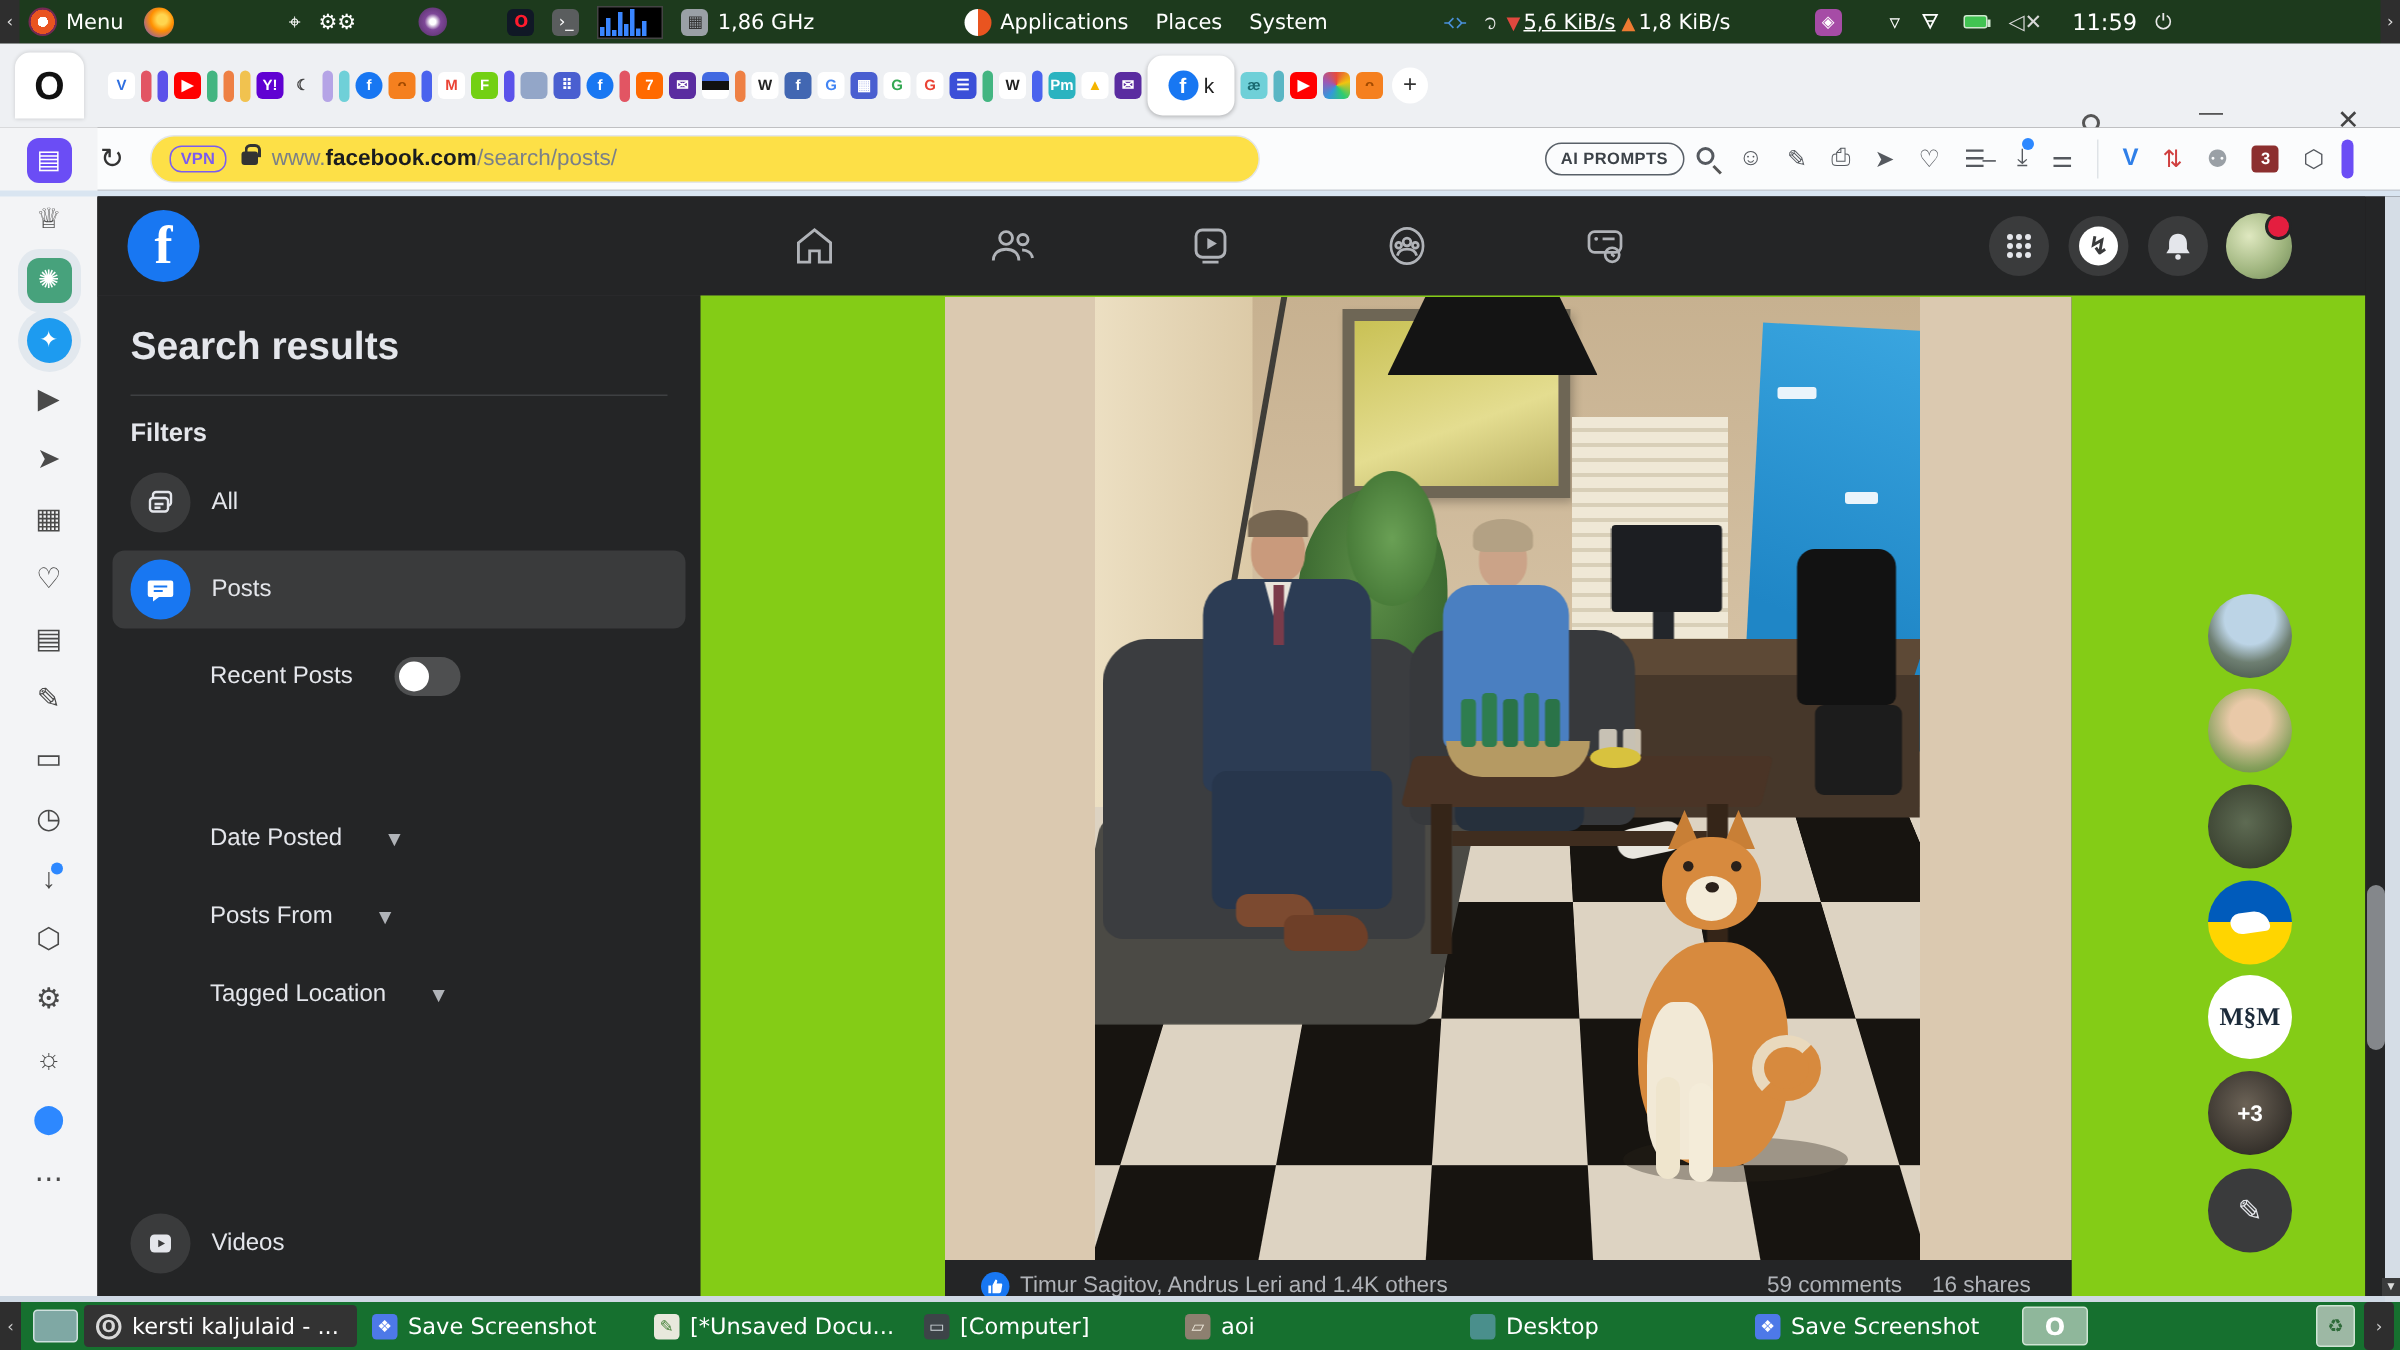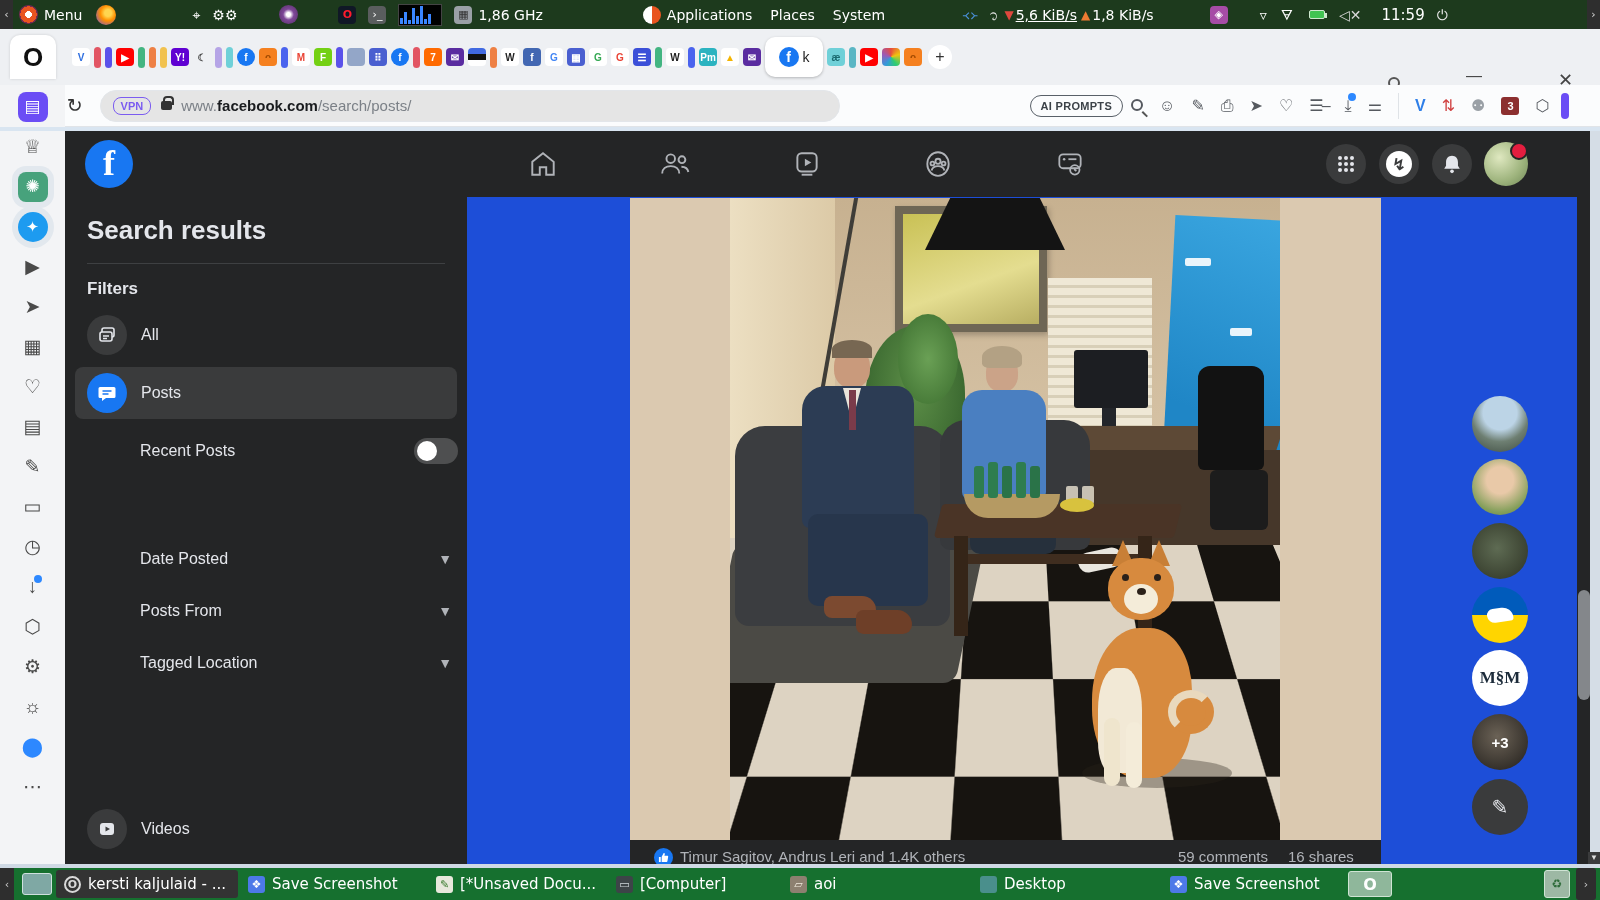--- a/index.html
+++ b/index.html
@@ -33,21 +33,21 @@
   .fb-dot { width:20px; height:20px; border-radius:50%; background:#1877f2; color:#fff; font-weight:bold; font-size:14px; display:flex; align-items:center; justify-content:center; }
   .newtab { width:24px; height:24px; border-radius:50%; background:#fff; color:#333; font-size:16px; display:flex; align-items:center; justify-content:center; margin-left:6px; }
   .winctl { position:absolute; top:40px; color:#444; font-size:16px; }
   .mag { position:relative; display:inline-block; width:12px; height:12px; border:2px solid #555; border-radius:50%; }
   .mag::after { content:""; position:absolute; left:10px; top:10px; width:7px; height:2px; background:#555; transform:rotate(45deg); transform-origin:0 0; }
 
   
   #toolbar { left:0; top:85px; width:1600px; height:42px; background:#fbfcfd; border-bottom:1px solid #e1e4e8; display:flex; align-items:center; }
   .nav-ic { font-size:19px; color:#333; margin:0 9px; }
   .nav-ic.dis { color:#b9bec4; }
-  #urlbar { height:32px; width:740px; margin-left:8px; background:#e5e5e5; border:1px solid #e3e6ea; border-radius:16px; display:flex; align-items:center; padding:0 12px; }
+  #urlbar { height:32px; width:740px; margin-left:8px; background:#fde047; border:1px solid #e3e6ea; border-radius:16px; display:flex; align-items:center; padding:0 12px; }
   .vpn-badge { border:1.5px solid #7b5cf0; color:#7b5cf0; font-weight:bold; font-size:11px; border-radius:8px; padding:2px 7px; margin-right:10px; }
   .lock { position:relative; width:11px; height:9px; background:#333; border-radius:2px; margin-right:9px; }
   .lock::before { content:""; position:absolute; left:2px; top:-5px; width:7px; height:7px; border:2px solid #333; border-bottom:none; border-radius:4px 4px 0 0; }
   .url { font-size:15px; color:#7b8087; }
   .url b { color:#1a1c1f; font-weight:bold; }
   .tb-ic { color:#55595f; font-size:16px; margin:0 8px; }
   .ai-pill { border:1.5px solid #596068; border-radius:14px; color:#3c4248; font-size:11px; font-weight:bold; padding:4px 10px; letter-spacing:.3px; }
   .dl-dot { position:relative; }
   .dl-dot::after { content:""; position:absolute; right:-4px; top:-4px; width:8px; height:8px; border-radius:50%; background:#2d88ff; }
   .ext-book { width:18px; height:18px; border-radius:3px; background:#8c2f2f; color:#fff; font-size:11px; font-weight:bold; display:flex; align-items:center; justify-content:center; }
@@ -81,26 +81,26 @@
 
   #fbsidebar { position:absolute; left:0; top:66px; width:402px; height:667px; background:#242526; box-shadow:1px 0 0 #33343
 5; }
   .sr-title { position:absolute; left:22px; top:18px; color:#e4e6eb; font-size:26px; font-weight:bold; }
   .sr-div { position:absolute; left:22px; top:66px; width:358px; height:1px; background:#3e4042; }
   .filters-lbl { position:absolute; left:22px; top:82px; color:#e4e6eb; font-size:17px; font-weight:bold; }
   .f-row { position:absolute; left:10px; width:382px; height:52px; border-radius:8px; display:flex; align-items:center; padding-left:12px; gap:14px; color:#e4e6eb; font-size:16px; }
   .f-row.sel { background:#3a3b3c; }
   .f-ic { width:40px; height:40px; border-radius:50%; background:#3a3b3c; display:flex; align-items:center; justify-content:center; flex:none; }
   .f-ic.blue { background:#1877f2; }
-  .sub-row { position:absolute; left:75px; width:330px; height:28px; display:flex; align-items:center; justify-content:space-between; color:#e4e6eb; font-size:16px; }
+  .sub-row { position:absolute; left:75px; width:330px; height:28px; display:flex; align-items:center; color:#e4e6eb; font-size:16px;gap:28px; }
   .toggle { width:44px; height:26px; border-radius:13px; background:#4e4f50; position:relative; margin-right:12px; }
   .toggle::after { content:""; position:absolute; left:3px; top:3px; width:20px; height:20px; border-radius:50%; background:#fff; }
   .caret { color:#b0b3b8; font-size:14px; margin-right:18px; }
 
-  #feed { position:absolute; left:402px; top:66px; width:1110px; height:667px; background:#1d4ed8; }
+  #feed { position:absolute; left:402px; top:66px; width:1110px; height:667px; background:#84cc16; }
   #postcard { position:absolute; left:163px; top:1px; width:751px; height:710px; background:#242526; }
   #photo-matte { position:absolute; left:0; top:0; width:751px; height:642px; background:#dbc9b0; overflow:hidden; }
   #photo { position:absolute; left:100px; top:0; width:550px; height:642px; background:linear-gradient(#c7b190, #d8c5a8 45%, #cdb997); overflow:hidden; }
   .ph { position:absolute; }
   #statsrow { position:absolute; left:0; top:642px; width:751px; height:68px; background:#242526; color:#b0b3b8; font-size:15px; }
   .like-badge { position:absolute; left:24px; top:8px; width:19px; height:19px; border-radius:50%; background:#1877f2; display:flex; align-items:center; justify-content:center; }
 
   
   .contact { position:absolute; width:56px; height:56px; border-radius:50%; left:1407px; display:flex; align-items:center; justify-content:center; color:#fff; font-weight:bold; font-size:15px; }
 

